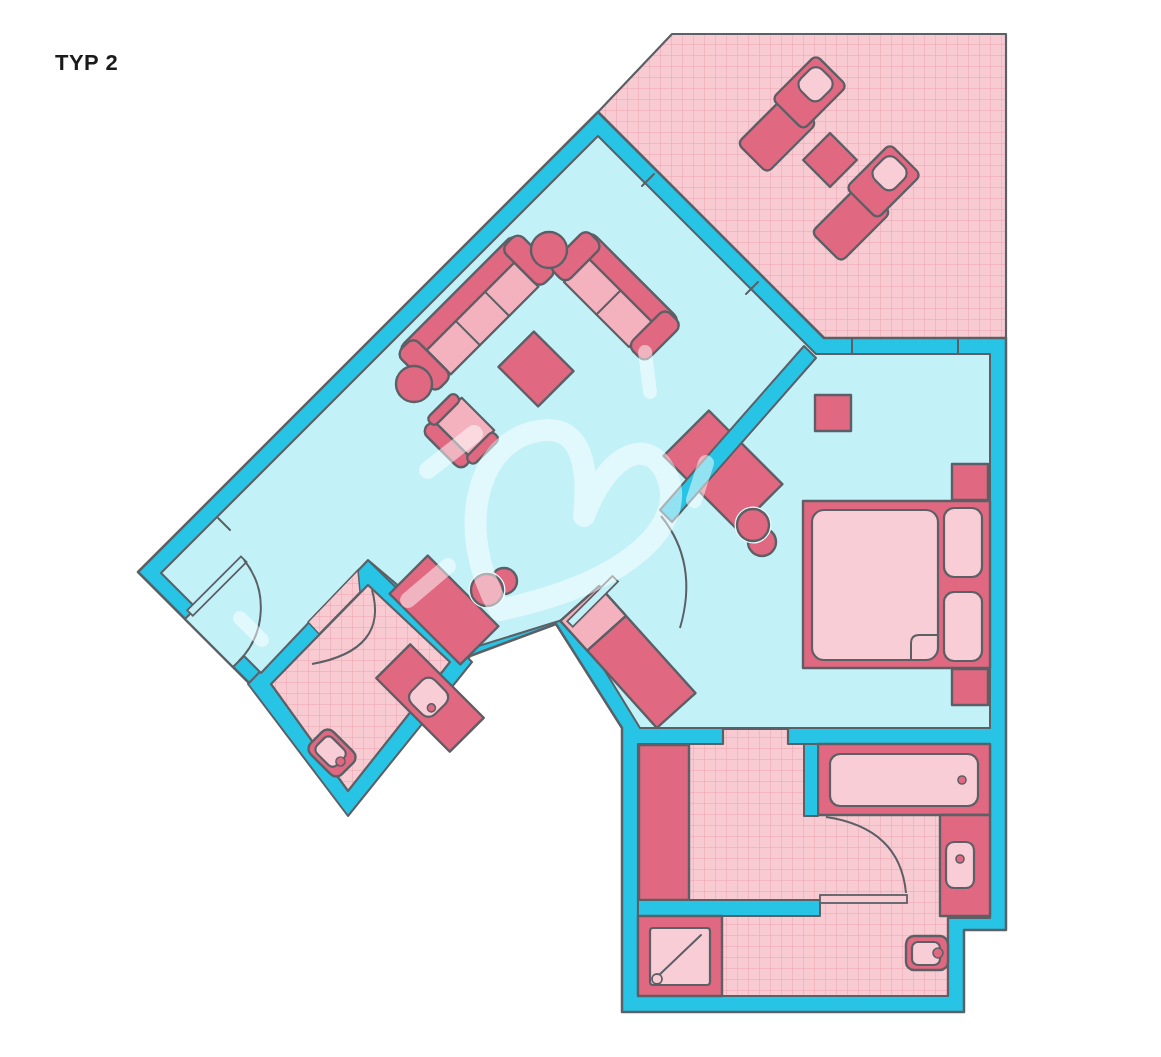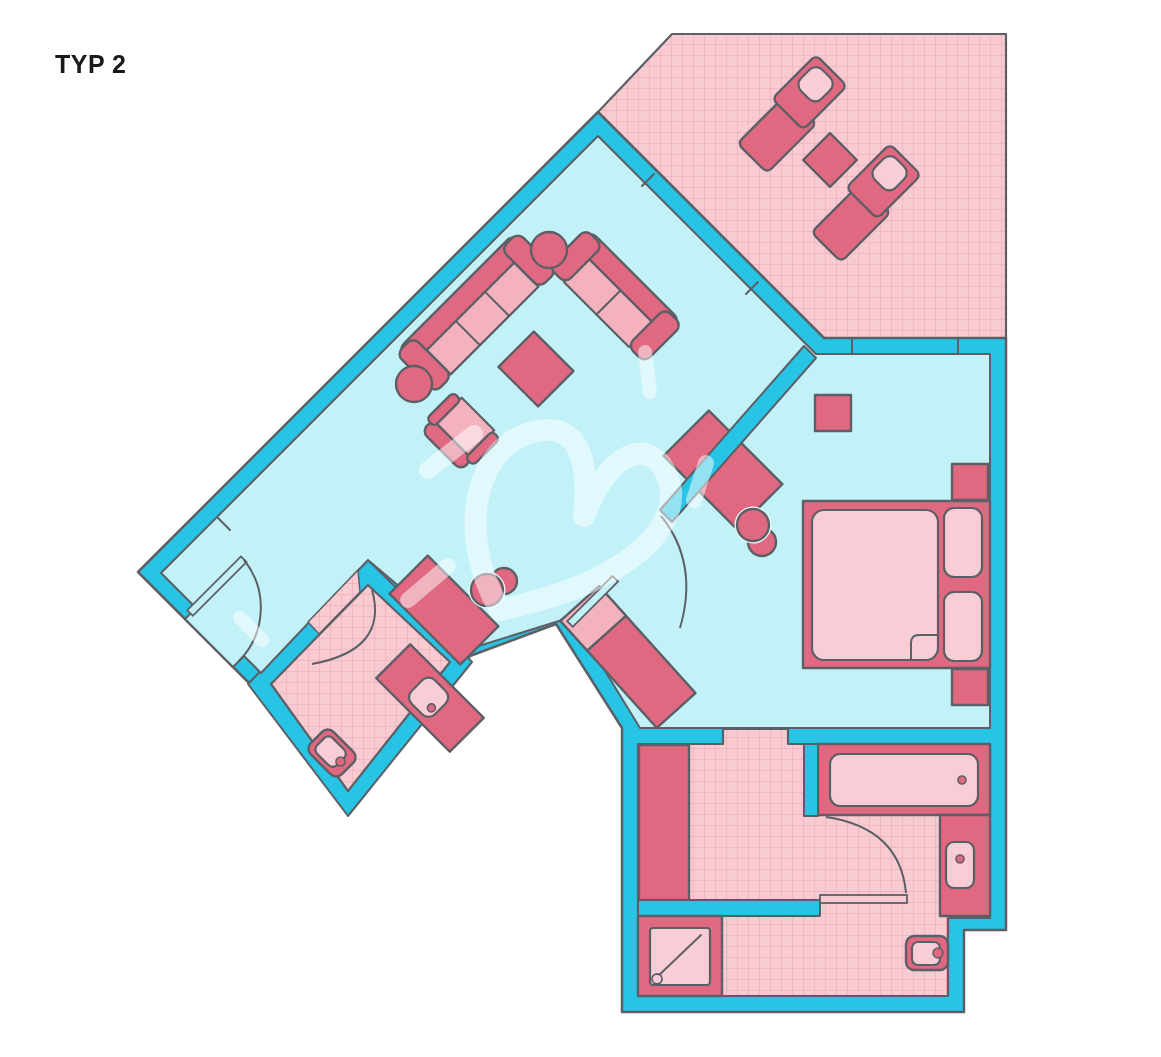--- a/index.html
+++ b/index.html
@@ -4,21 +4,21 @@
 <style>
   :root{
     --background:#ffffff; --wall:#27c4e5; --floor:#c2f1f8; --outline:#5c6066;
     --furniture-dark:#e06880; --furniture-light:#f4b2bf; --furniture-pale:#f9cdd5;
     --hatch-bg:#f8cbd2; --hatch-line:#ea97a6; --highlight:rgba(255,255,255,0.5);
     --title-color:#1a1a1a;
   }
   html,body{margin:0;padding:0;background:var(--background);}
   .canvas{position:relative;width:1161px;height:1057px;background:var(--background);
           font-family:"Liberation Sans",sans-serif;overflow:hidden;}
-  .title{position:absolute;left:55px;top:50px;font-size:25px;font-weight:bold;
+  .title{position:absolute;left:55px;top:50px;font-size:22px;font-weight:bold;
          letter-spacing:.5px;color:var(--title-color);}
   svg{position:absolute;left:0;top:0;}
   .wall{fill:var(--wall);stroke:var(--outline);stroke-width:2.5;stroke-linejoin:round;}
   .wall-thin{fill:var(--wall);stroke:var(--outline);stroke-width:2;stroke-linejoin:round;}
   .floor{fill:var(--floor);stroke:var(--outline);stroke-width:2;stroke-linejoin:round;}
   .hatch{fill:url(#hatchpat);stroke:var(--outline);stroke-width:2.2;stroke-linejoin:round;}
   .hatch-noline{fill:url(#hatchpat);stroke:var(--outline);stroke-width:1.5;}
   .hatch-bg-rect{fill:var(--hatch-bg);}
   .hatch-line-path{stroke:var(--hatch-line);stroke-width:1;fill:none;opacity:.8;}
   .fd{fill:var(--furniture-dark);stroke:var(--outline);stroke-width:2.4;stroke-linejoin:round;}

